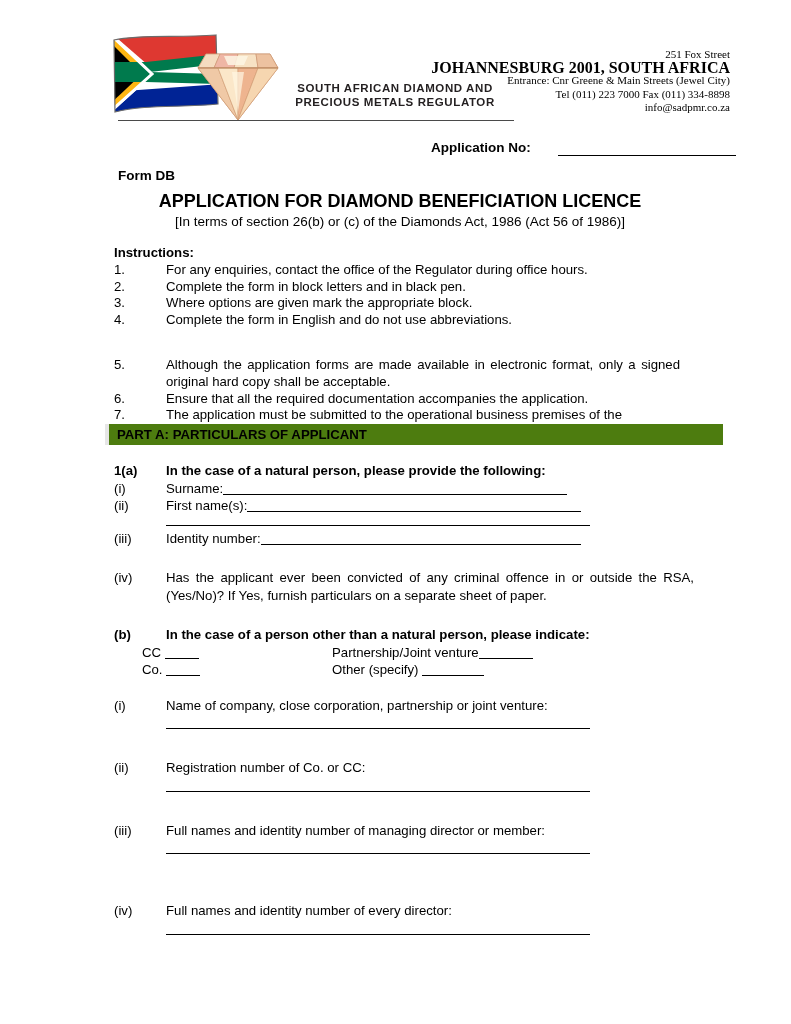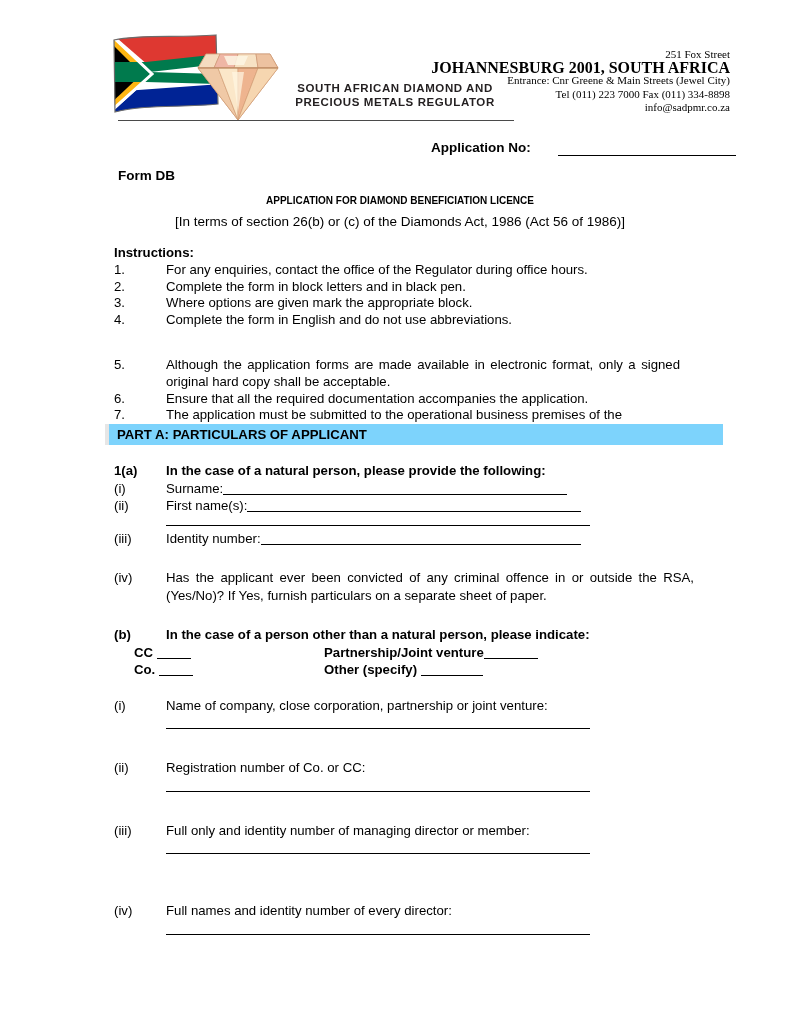--- a/index.html
+++ b/index.html
@@ -114,21 +114,21 @@
 
   
   .title-block {
     position: absolute;
     left: 100px;
     top: 192px;
     width: 600px;
     text-align: center;
   }
   .title-main {
-    font-size: 10px;
+    font-size: 18px;
     font-weight: bold;
     line-height: 18px;
   }
   .title-sub {
     font-size: 13.5px;
     line-height: 19px;
     margin-top: 2px;
   }
 
   
@@ -162,21 +162,21 @@
     margin-top: 29px;
   }
 
   
   .parta {
     position: absolute;
     left: 105px;
     top: 424px;
     width: 618px;
     height: 21px;
-    background: #7dd3fc;
+    background: #4d7c0f;
     border-left: 4px solid #e6e6e6;
     box-sizing: border-box;
   }
   .parta .parta-txt {
     position: absolute;
     left: 8px;
     top: 3px;
     font-size: 13.2px;
     font-weight: bold;
     color: #000;
@@ -229,25 +229,24 @@
 
   .note-italic {
     font-size: 13.2px;
     font-style: italic;
     font-weight: bold;
     line-height: 17px;
   }
 
   .opt-grid {
     position: relative;
-    margin-left: 20px;
+    margin-left: 28px;
     width: 430px;
     font-size: 13.2px;
     line-height: 17.5px;
-    font-weight: bold;
   }
   .opt-grid .col-a {
     position: absolute;
     left: 0;
     width: 190px;
   }
   .opt-grid .col-b {
     position: absolute;
     left: 190px;
     width: 240px;
@@ -464,21 +463,21 @@
       <span class="tag">(ii)</span>
       <span>Registration number of Co. or CC:</span>
     </div>
     <div class="spacer-14"></div>
     <div class="rule-full"></div>
 
     <div class="spacer-30"></div>
 
     <div class="row">
       <span class="tag">(iii)</span>
-      <span>Full only and identity number of managing director or member:</span>
+      <span>Full names and identity number of managing director or member:</span>
     </div>
     <div class="spacer-14"></div>
     <div class="rule-full"></div>
 
     <div class="spacer-30"></div>
     <div class="spacer-18"></div>
 
     <div class="row">
       <span class="tag">(iv)</span>
       <span>Full names and identity number of every director:</span>

